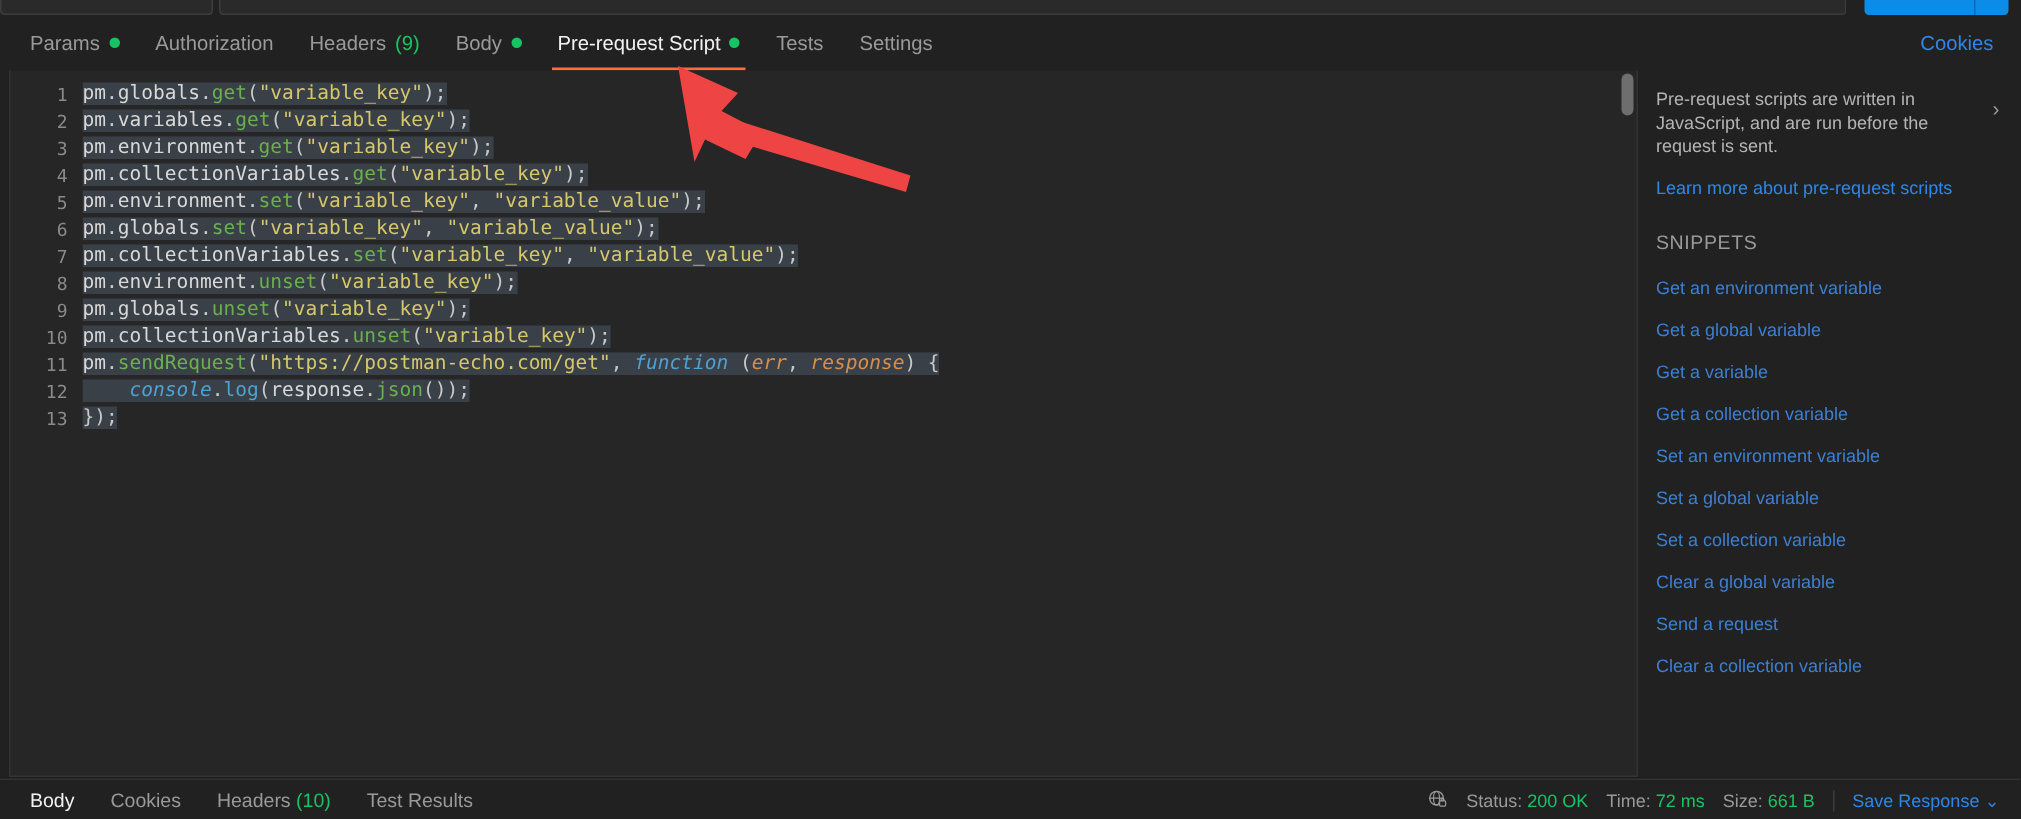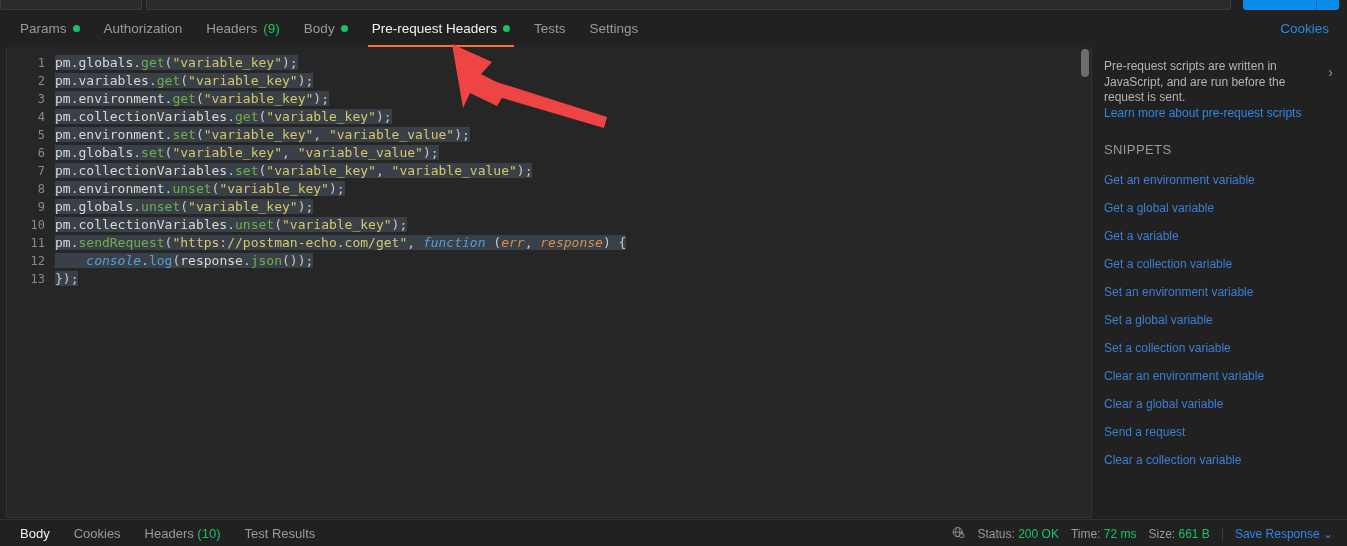--- a/index.html
+++ b/index.html
@@ -195,21 +195,21 @@
   .side-collapse {
     position: absolute;
     right: 14px; top: 18px;
     font-size: 14px;
     color: #9a9a9a;
     cursor: pointer;
     line-height: 1;
   }
   .side-learn {
     display: block;
-    margin-top: 0;
+    margin-top: 12px;
     font-size: 12px;
     color: #2e87e8;
     cursor: pointer;
   }
   .side-head {
     margin-top: 22px;
     font-size: 13px;
     letter-spacing: 0.4px;
     color: #9a9a9a;
   }
@@ -292,21 +292,21 @@
       </div>
       <div class="tab">
         <span>Headers</span>
         <span class="count">(9)</span>
       </div>
       <div class="tab">
         <span>Body</span>
         <span class="dot"></span>
       </div>
       <div class="tab active">
-        <span>Pre-request Headers</span>
+        <span>Pre-request Script</span>
         <span class="dot"></span>
       </div>
       <div class="tab">
         <span>Tests</span>
       </div>
       <div class="tab">
         <span>Settings</span>
       </div>
     </div>
 
@@ -342,21 +342,20 @@
       <a class="side-learn">Learn more about pre-request scripts</a>
       <div class="side-head">SNIPPETS</div>
       <div class="snippets" id="snippets">
           <a class="snippet">Get an environment variable</a>
           <a class="snippet">Get a global variable</a>
           <a class="snippet">Get a variable</a>
           <a class="snippet">Get a collection variable</a>
           <a class="snippet">Set an environment variable</a>
           <a class="snippet">Set a global variable</a>
           <a class="snippet">Set a collection variable</a>
-          <a class="snippet">Clear an environment variable</a>
           <a class="snippet">Clear a global variable</a>
           <a class="snippet">Send a request</a>
           <a class="snippet">Clear a collection variable</a>
         </div>
     </div>
   </div>
 
   <div class="resp">
     <div class="resp-tabs" id="resptabs">
         <div class="resp-tab active"><span>Body</span></div>

